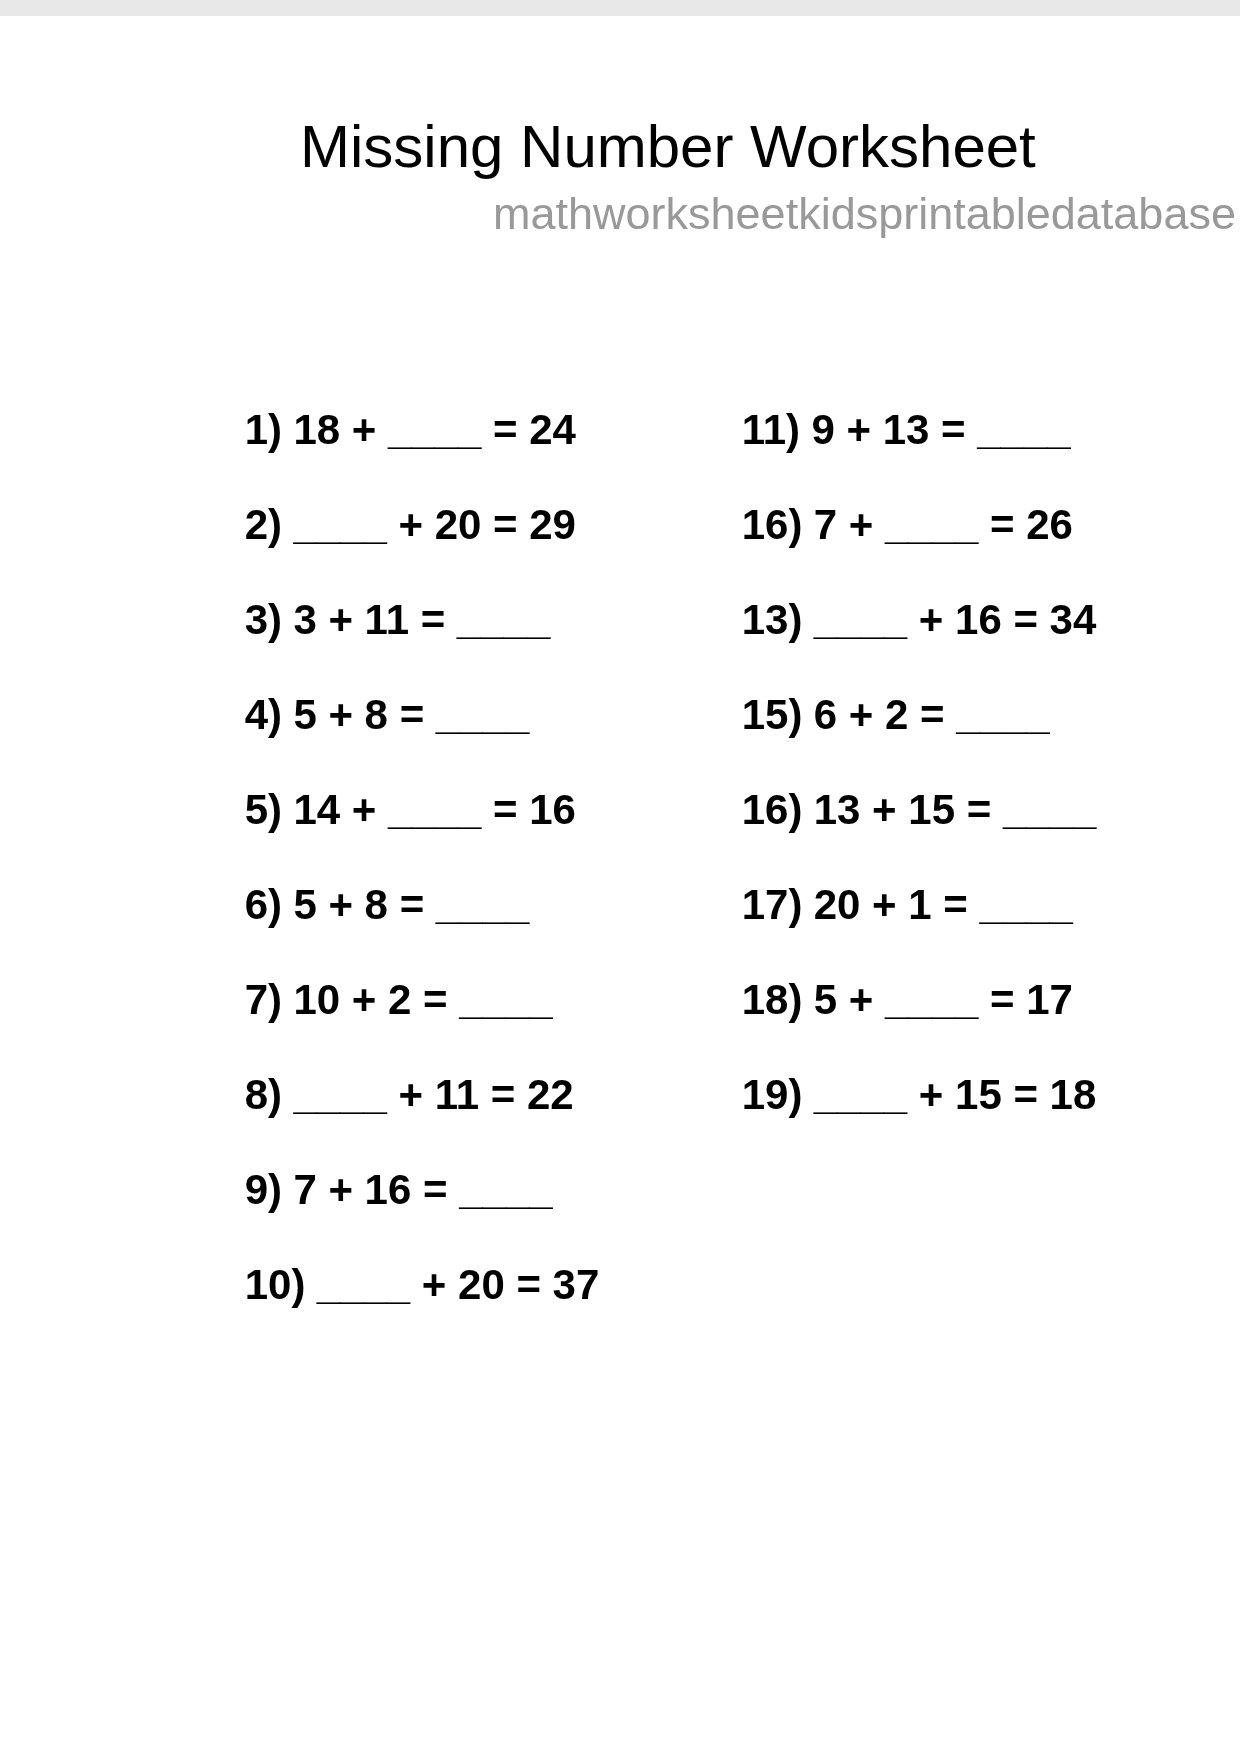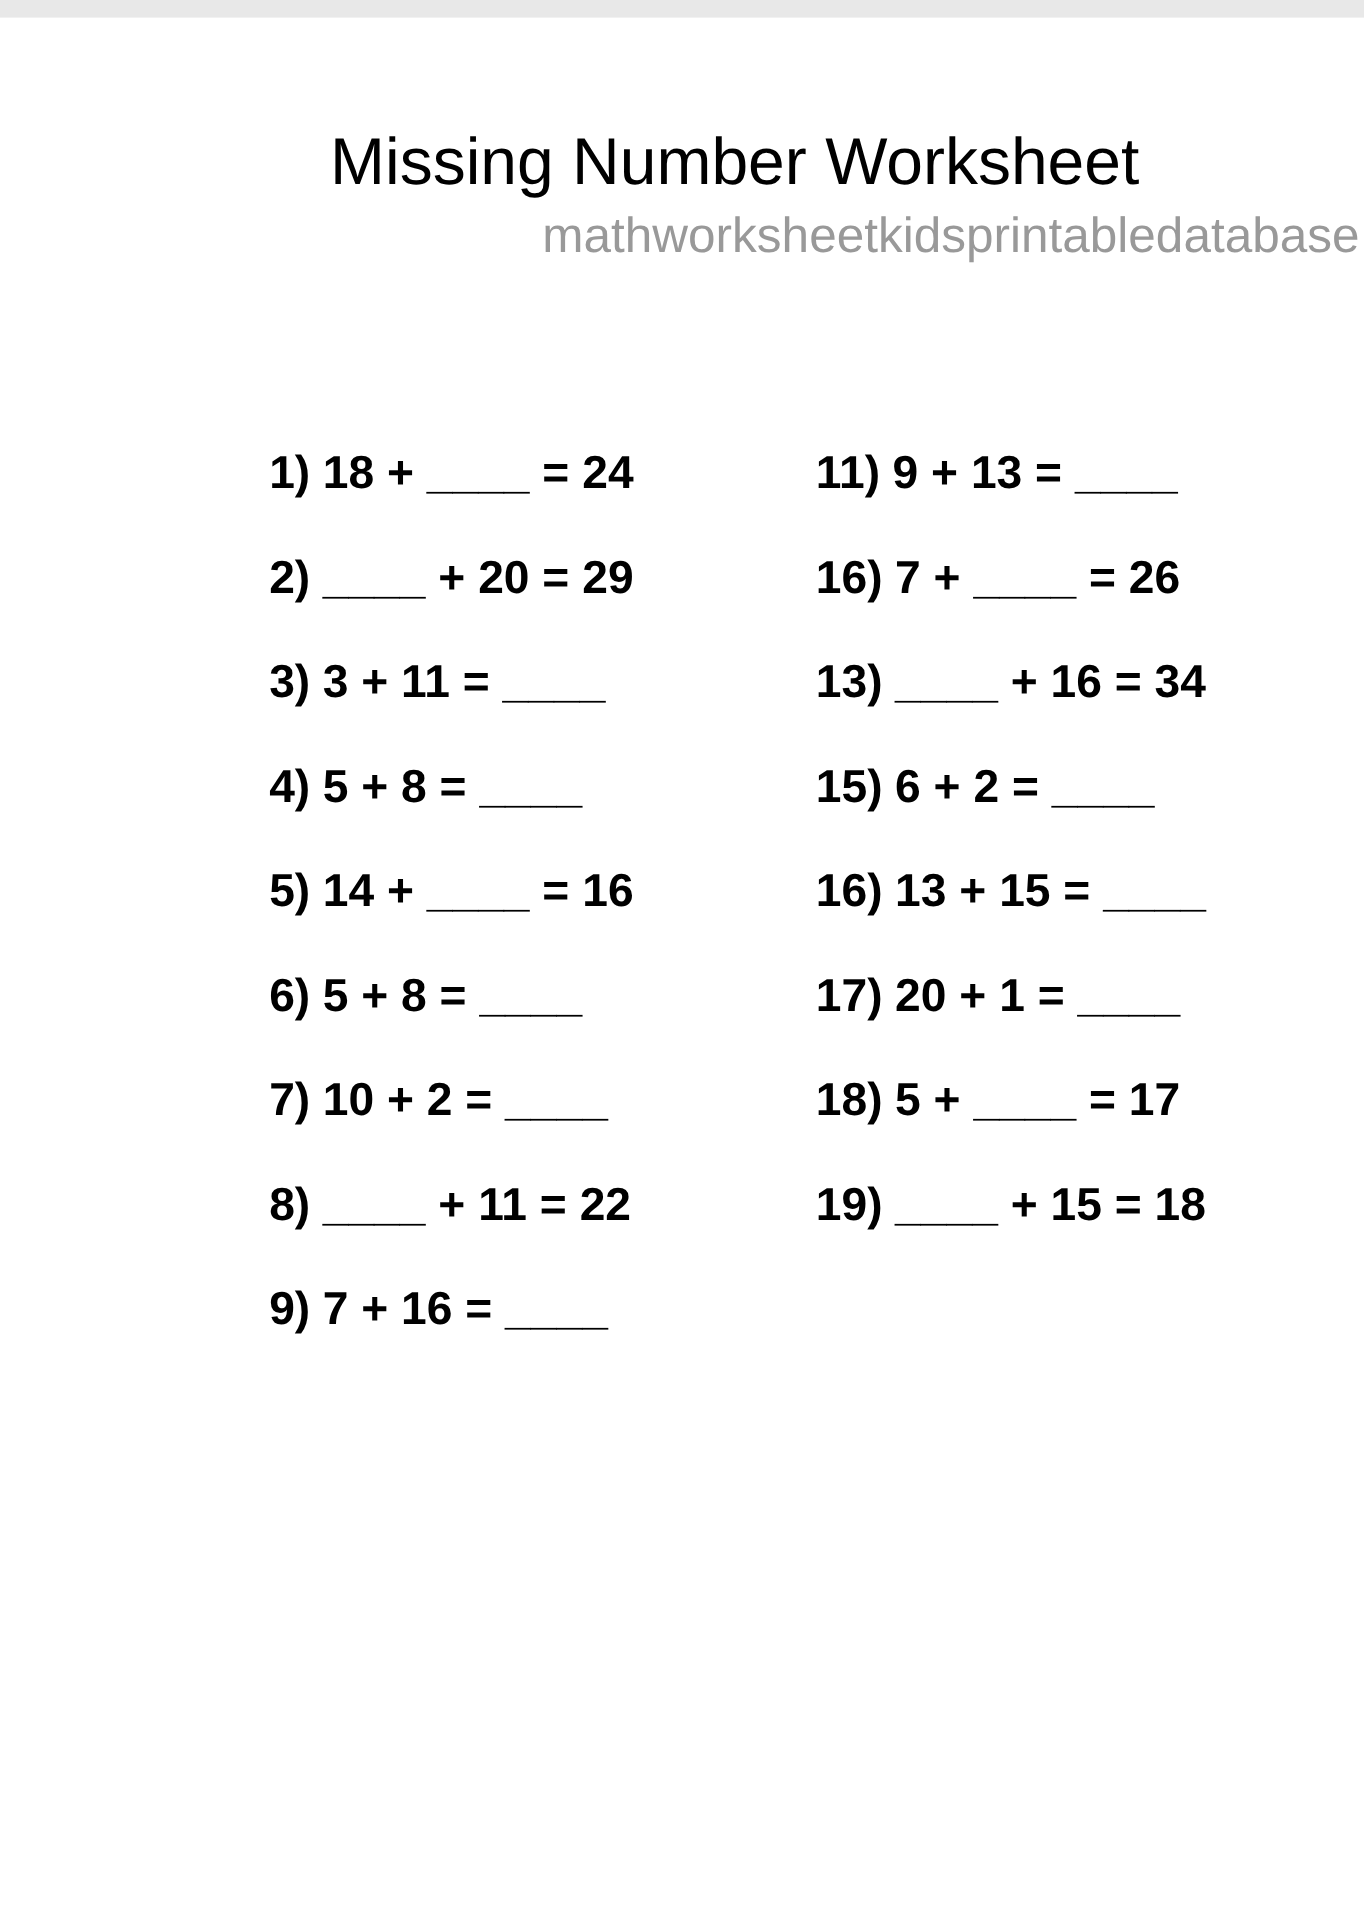--- a/index.html
+++ b/index.html
@@ -91,20 +91,23 @@
   </div>
 
   <div class="problem">
     <span class="num">8)</span><span class="expr">____ + 11 = 22</span>
   </div>
 
   <div class="problem">
     <span class="num">9)</span><span class="expr">7 + 16 = ____</span>
   </div>
 
+  <div class="problem">
+    <span class="num">10)</span><span class="expr">____ + 20 = 37</span>
+  </div>
 </div>
   <div class="col col-right">
   <div class="problem">
     <span class="num">11)</span><span class="expr">9 + 13 = ____</span>
   </div>
 
   <div class="problem">
     <span class="num">16)</span><span class="expr">7 + ____ = 26</span>
   </div>
 

